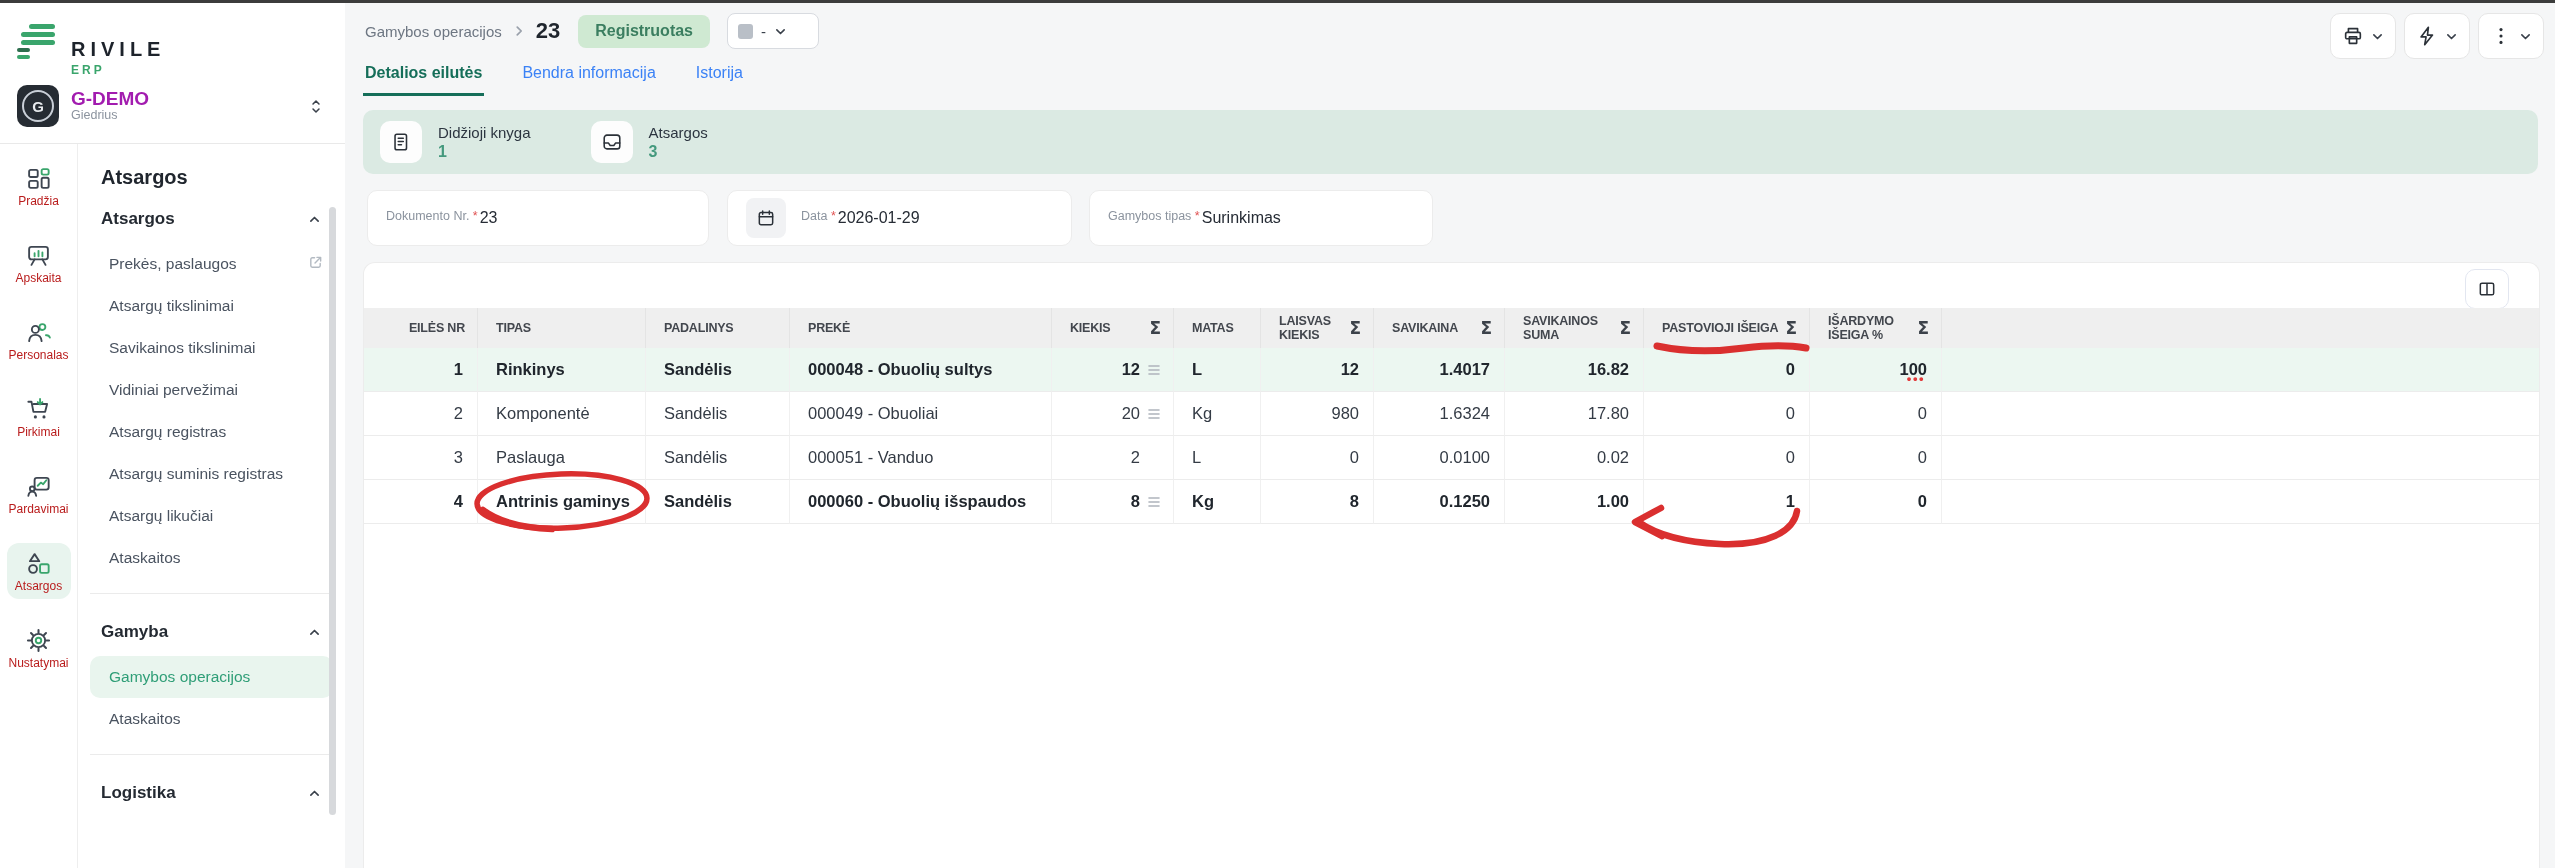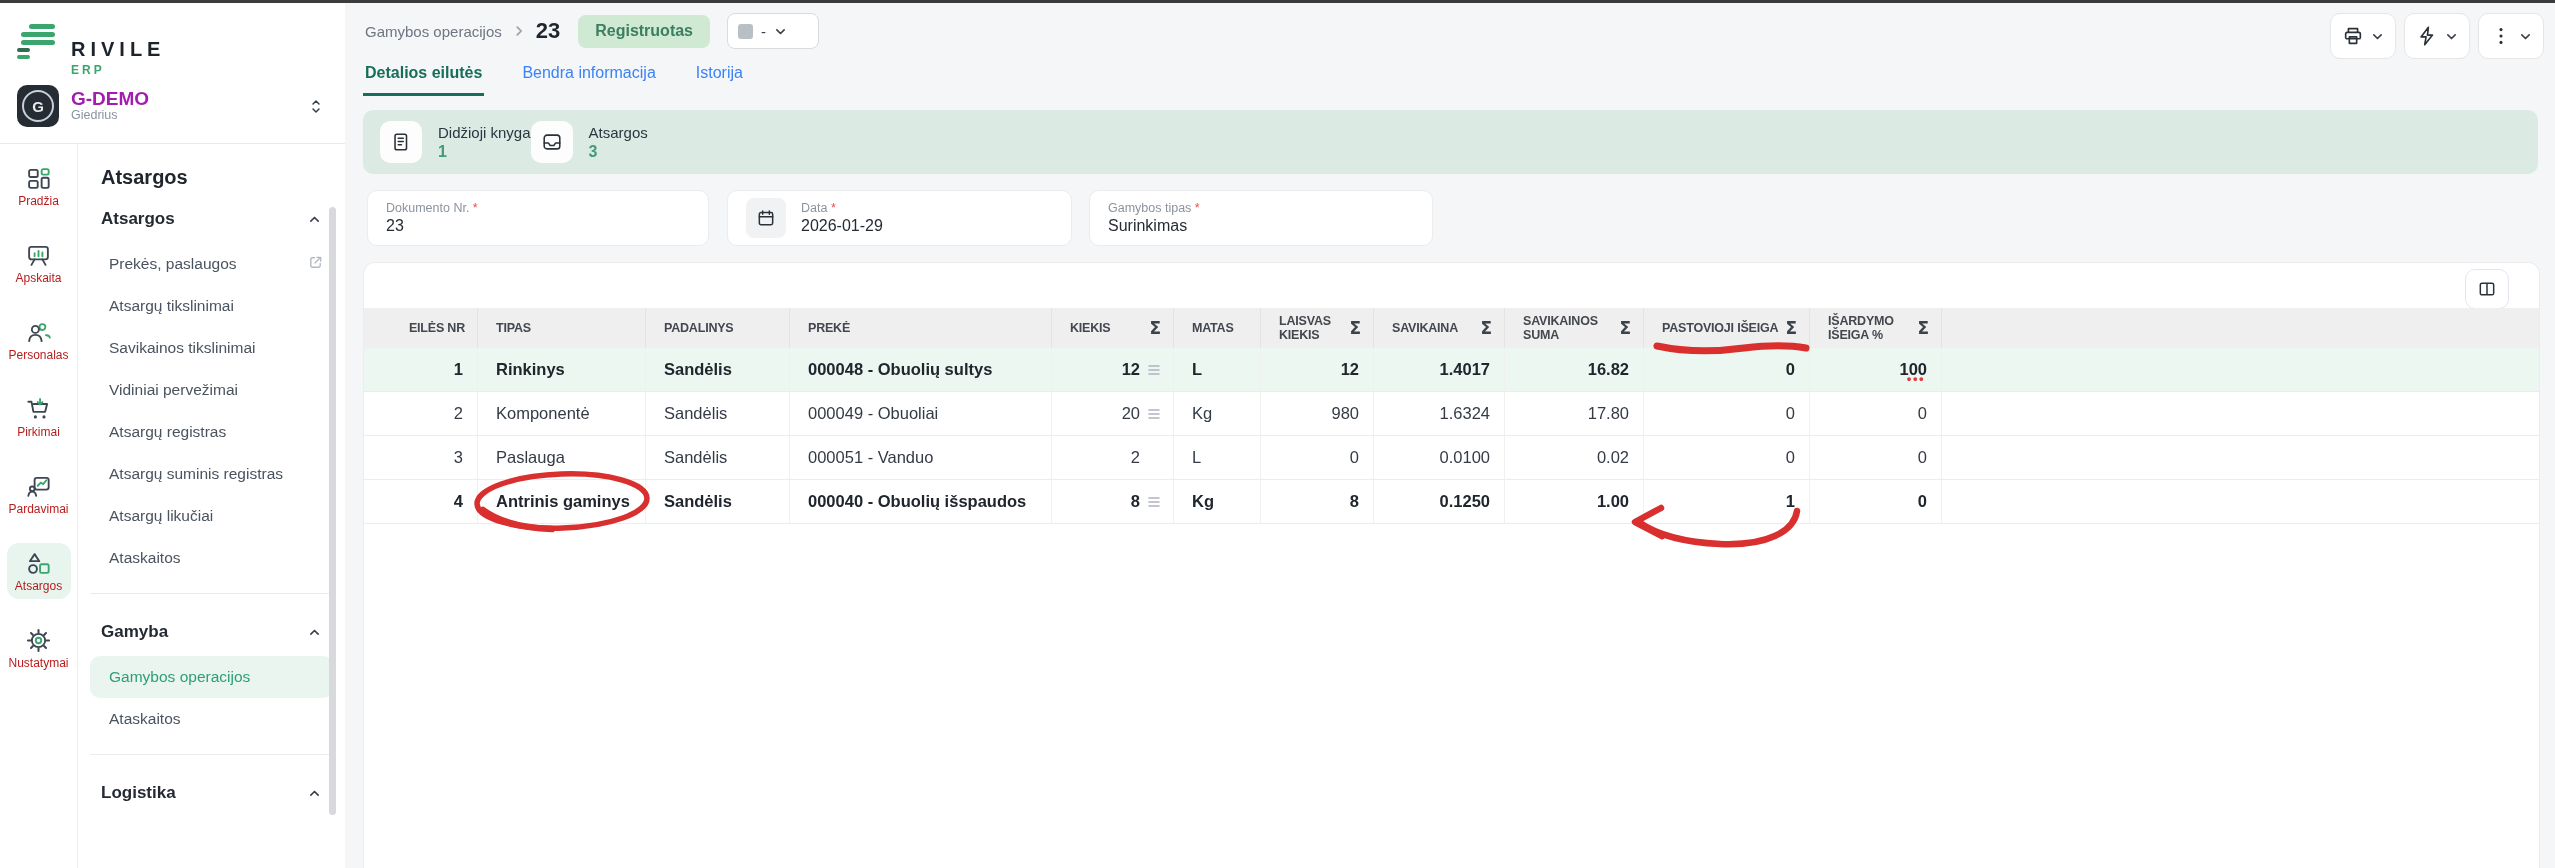--- a/index.html
+++ b/index.html
@@ -76,31 +76,31 @@
   .hbtn svg.main-ic{width:22px;height:22px;}
   .hbtn .chev svg{width:13px;height:13px;}
 
   
   .tabs{left:363px;top:60px;display:flex;gap:36px;}
   .tab{font-size:16px;color:#3b82f6;padding:4px 2px 11px;cursor:pointer;border-bottom:3px solid transparent;}
   .tab.active{color:#156e59;font-weight:700;border-bottom-color:#156e59;}
 
   
   .summary-bar{left:363px;top:110px;width:2175px;height:64px;background:#dbeae3;border-radius:10px;
-    display:flex;align-items:center;padding-left:17px;box-sizing:border-box;}
+    display:flex;align-items:center;gap:60px;padding-left:17px;box-sizing:border-box;}
   .sum-item{display:flex;align-items:center;gap:16px;}
   .sum-tile{width:42px;height:42px;background:#fdfdfd;border-radius:10px;display:flex;align-items:center;justify-content:center;}
   .sum-tile svg{width:22px;height:22px;}
   .sum-label{font-size:15px;color:#2c3540;line-height:18px;}
   .sum-value{font-size:16px;font-weight:600;color:#44997d;line-height:19px;}
 
   
   .form-card{top:190px;height:56px;background:#fff;border:1px solid #ececec;border-radius:10px;box-sizing:border-box;
     display:flex;align-items:center;padding:0 18px;gap:15px;cursor:text;}
-  .fc-texts{display:flex;flex-direction:column;justify-content:center;gap:2px;}
+  .fc-texts{display:flex;justify-content:center;gap:2px;}
   .fc-label{font-size:12.5px;color:#8b939e;}
   .fc-label .req{color:#e05252;}
   .fc-value{font-size:16px;color:#262c35;}
   .fc-iconbox{width:40px;height:40px;background:#f1f2f4;border-radius:8px;display:flex;align-items:center;justify-content:center;flex:none;}
   .fc-iconbox svg{width:20px;height:20px;}
 
   
   .table-card{left:363px;top:262px;width:2177px;height:606px;background:#fff;border:1px solid #ececec;border-bottom:none;
     border-radius:12px 12px 0 0;box-sizing:border-box;overflow:hidden;}
   .cols-btn{position:absolute;right:30px;top:6px;width:42px;height:38px;border:1px solid #e2e6f0;border-radius:10px;
@@ -633,21 +633,21 @@
           <div class="td align-right">
             <span>4</span>
           </div>
           <div class="td">
             <span>Antrinis gaminys</span>
           </div>
           <div class="td">
             <span>Sandėlis</span>
           </div>
           <div class="td">
-            <span>000040 - Obuolių išspaudos</span>
+            <span>000060 - Obuolių išspaudos</span>
           </div>
           <div class="td kiekis">
             <span>8</span>
             <span class="menu-slot">
               <span class="icon ">
                 <svg viewBox="0 0 14 12" width="14" height="12" fill="none" stroke="#aeb4bc" stroke-width="1.6" stroke-linecap="round">
                   <path d="M2 2h10M2 6h10M2 10h10"></path>
                 </svg>
               </span>
             </span>

